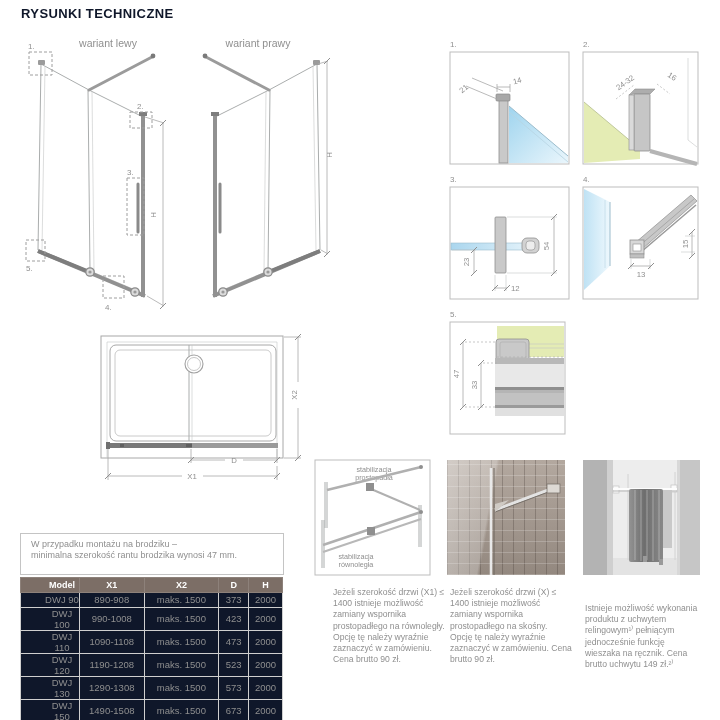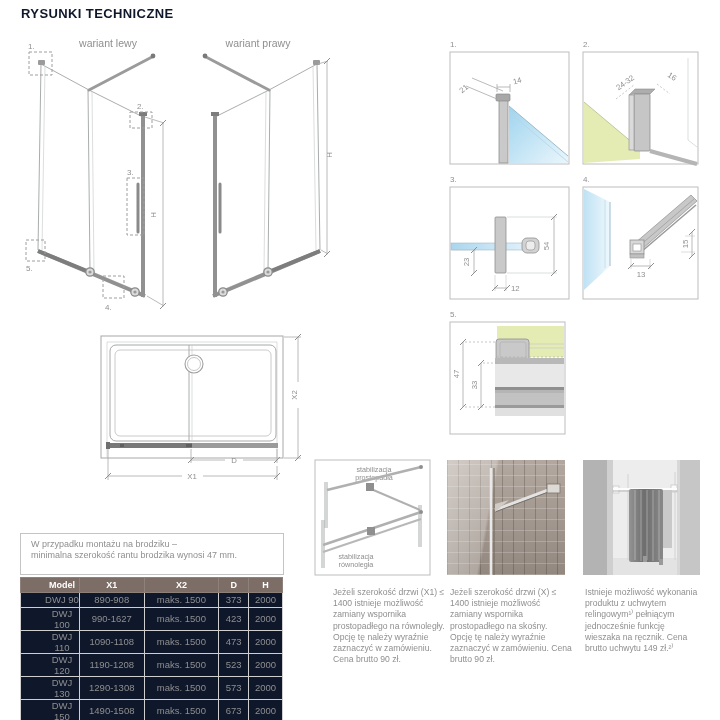--- a/index.html
+++ b/index.html
@@ -26,21 +26,21 @@
         padding:5px 0 0 10px;}
   #spec-table{position:absolute;left:20px;top:577px;z-index:2;}
   #spec-table table{border-collapse:collapse;width:263px;font-size:9.5px;color:#8f8f8f;}
   #spec-table th{background:#7c6e66;color:#fff;font-size:9px;font-weight:bold;
         border:1px solid #8d817a;height:14px;padding:0;text-align:center;}
   #spec-table td{border:1px solid #cfcfcf;height:13.8px;padding:0;text-align:center;background:#0f172a;}
   #spec-table th.c0,#spec-table td.c0{text-align:center;padding-left:24px;}
   .desc{position:absolute;top:587px;z-index:2;color:#8f8f8f;font-size:8.6px;line-height:1.3;}
   #desc-1{left:333px;width:121px;}
   #desc-2{left:450px;width:122px;}
-  #desc-3{left:585px;width:114px;}
+  #desc-3{left:585px;width:114px;margin-top:16px;}
   #photo-box{position:absolute;left:447px;top:460px;width:118px;height:115px;z-index:2;
         background-color:#a59a91;
         background-image:
           linear-gradient(100deg, rgba(255,255,255,.42) 0%, rgba(255,255,255,.25) 36%, rgba(255,255,255,0) 38%),
           repeating-linear-gradient(0deg, rgba(255,255,255,.20) 0 1px, rgba(0,0,0,0) 1px 11px),
           repeating-linear-gradient(90deg, rgba(60,50,45,.28) 0 1px, rgba(0,0,0,0) 1px 11px),
           linear-gradient(180deg,#b3a89f,#93887f);}
   #towel-box{position:absolute;left:583px;top:460px;width:117px;height:115px;z-index:2;background:#ededed;}
 </style>
 </head>
@@ -361,21 +361,21 @@
       <tbody>
         <tr>
           <td class="c0">DWJ 90</td>
           <td>890-908</td>
           <td>maks. 1500</td>
           <td>373</td>
           <td>2000</td>
         </tr>
         <tr>
           <td class="c0">DWJ 100</td>
-          <td>990-1627</td>
+          <td>990-1008</td>
           <td>maks. 1500</td>
           <td>423</td>
           <td>2000</td>
         </tr>
         <tr>
           <td class="c0">DWJ 110</td>
           <td>1090-1108</td>
           <td>maks. 1500</td>
           <td>473</td>
           <td>2000</td>

